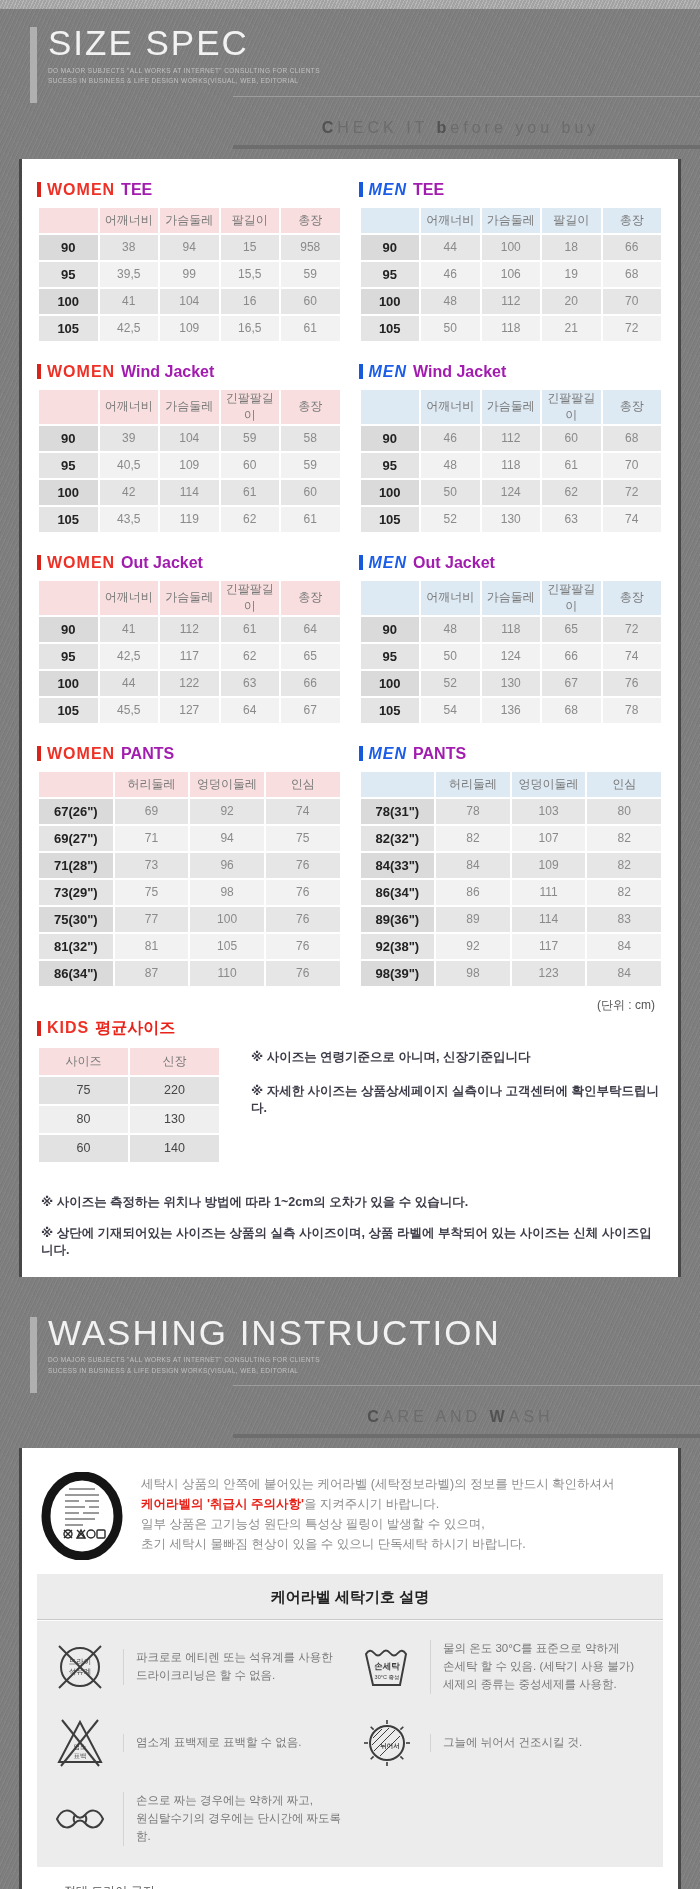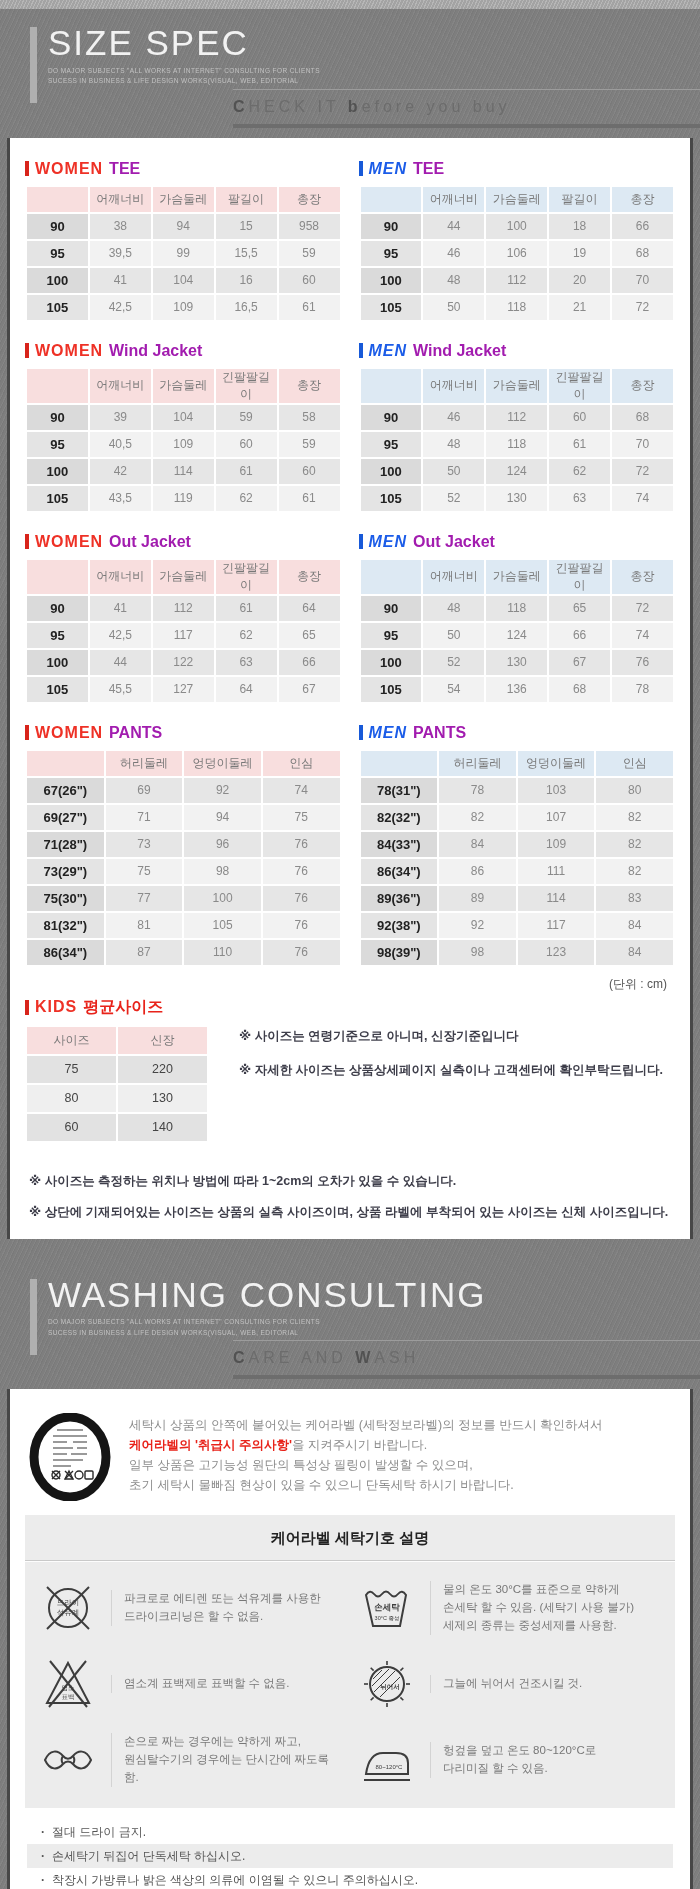--- a/index.html
+++ b/index.html
@@ -7,26 +7,26 @@
   .page{width:700px;background-color:#7e7e7e;
     background-image:repeating-linear-gradient(115deg, rgba(255,255,255,.05) 0 1px, rgba(0,0,0,.03) 1px 2px, transparent 2px 4px);}
   .top-strip{height:9px;background:#a3a3a3;
     background-image:repeating-linear-gradient(115deg, rgba(255,255,255,.22) 0 1px, transparent 1px 3px);}
 
   
   .gray-header{position:relative;padding:16px 0 0 48px;}
   .accent-bar{position:absolute;left:30px;top:18px;width:7px;height:76px;background:#b0b0b0;}
   .gh-title{margin:0;font-size:35px;font-weight:400;letter-spacing:2px;color:#f2f2f2;line-height:1.05;}
   .gh-sub{margin-top:4px;font-size:6.5px;letter-spacing:.4px;color:#c2c2c2;line-height:1.6;}
-  .tagline-row{margin:2px 0 0 185px;border-top:1px solid #9c9c9c;border-bottom:4px solid #6d6d6d;
-    padding:8px 12px 8px 0;text-align:left;font-size:16px;letter-spacing:4px;color:#6c6c6c;}
+  .tagline-row{margin:9px 0 0 185px;border-top:1px solid #9c9c9c;border-bottom:4px solid #6d6d6d;
+    padding:22px 12px 8px 0;text-align:center;font-size:16px;letter-spacing:4px;color:#6c6c6c;}
   .tagline-row b{color:#525252;}
 
   
-  .panel{margin:10px 7px 0;background:#fff;border-left:3px solid #474747;border-right:3px solid #474747;
+  .panel{margin:10px 19px 0;background:#fff;border-left:3px solid #474747;border-right:3px solid #474747;
     padding:20px 15px 18px;}
 
   
   .tables-grid{display:grid;grid-template-columns:1fr 1fr;column-gap:17px;row-gap:18px;}
   .tbl-title{display:flex;align-items:center;gap:6px;margin:2px 0 7px;}
   .tbl-bar{width:4px;height:15px;display:inline-block;}
   .tbl-bar.women{background:#d8241b;} .tbl-bar.men{background:#1759d8;}
   .tbl-gender{font-size:16px;font-weight:600;letter-spacing:1px;}
   .tbl-gender.women{color:#ee3126;} .tbl-gender.men{color:#1b5ce8;font-style:italic;}
   .tbl-cat{font-size:16px;font-weight:700;color:#a21caf;}
@@ -544,21 +544,21 @@
     </div>
 
     <div class="bottom-notes" id="bottom-notes">
         <div>※ 사이즈는 측정하는 위치나 방법에 따라 1~2cm의 오차가 있을 수 있습니다.</div>
         <div>※ 상단에 기재되어있는 사이즈는 상품의 실측 사이즈이며, 상품 라벨에 부착되어 있는 사이즈는 신체 사이즈입니다.</div>
       </div>
   </section>
 
   <header class="gray-header" style="margin-top:22px;">
     <div class="accent-bar"></div>
-    <h1 class="gh-title">WASHING CONSULTING</h1>
+    <h1 class="gh-title">WASHING INSTRUCTION</h1>
     <div class="gh-sub">
       <span>DO MAJOR SUBJECTS "ALL WORKS AT INTERNET" CONSULTING FOR CLIENTS</span><br>
       <span>SUCESS IN BUSINESS &amp; LIFE DESIGN WORKS(VISUAL, WEB, EDITORIAL</span>
     </div>
     <div class="tagline-row" id="tagline-wash"><b>C</b><span>ARE AND </span><b>W</b><span>ASH</span></div>
   </header>
 
   <section class="panel">
     <div class="care-intro">
       <div class="care-label-figure">
@@ -672,33 +672,20 @@
               <svg viewBox="0 0 56 56" width="56" height="56">
                 <g stroke="#3d3d3d" stroke-width="2" fill="none">
                   <path d="M5,28 C10,17 18,18 23,24 C26,27.5 30,27.5 33,24 C38,18 46,17 51,28 C46,39 38,38 33,32 C30,28.5 26,28.5 23,32 C18,38 10,39 5,28 Z"></path>
                   <path d="M23,24 C21,27 21,29 23,32 M33,24 C35,27 35,29 33,32"></path>
                 </g>
               </svg>
             </div>
             <div class="sym-desc">손으로 짜는 경우에는 약하게 짜고,
 원심탈수기의 경우에는 단시간에 짜도록 함.</div>
           </div>
-          <div class="sym-cell">
-            <div class="sym-icon">
-              <svg viewBox="0 0 56 56" width="56" height="56">
-                <g stroke="#3d3d3d" stroke-width="2" fill="none">
-                  <path d="M7,42 L49,42 L49,31 Q49,21 37,21 L24,21 Q10,21 7,42 Z"></path>
-                  <line x1="5" y1="48" x2="51" y2="48"></line>
-                </g>
-                <text x="30" y="37" text-anchor="middle" font-size="6" fill="#3d3d3d" stroke="none">80~120°C</text>
-              </svg>
-            </div>
-            <div class="sym-desc">헝겊을 덮고 온도 80~120°C로
-다리미질 할 수 있음.</div>
-          </div>
         </div>
     </div>
 
     <ul class="care-list" id="care-list">
         <li>절대 드라이 금지.</li>
         <li>손세탁기 뒤집어 단독세탁 하십시오.</li>
         <li>착장시 가방류나 밝은 색상의 의류에 이염될 수 있으니 주의하십시오.</li>
       </ul>
 
   </section>

